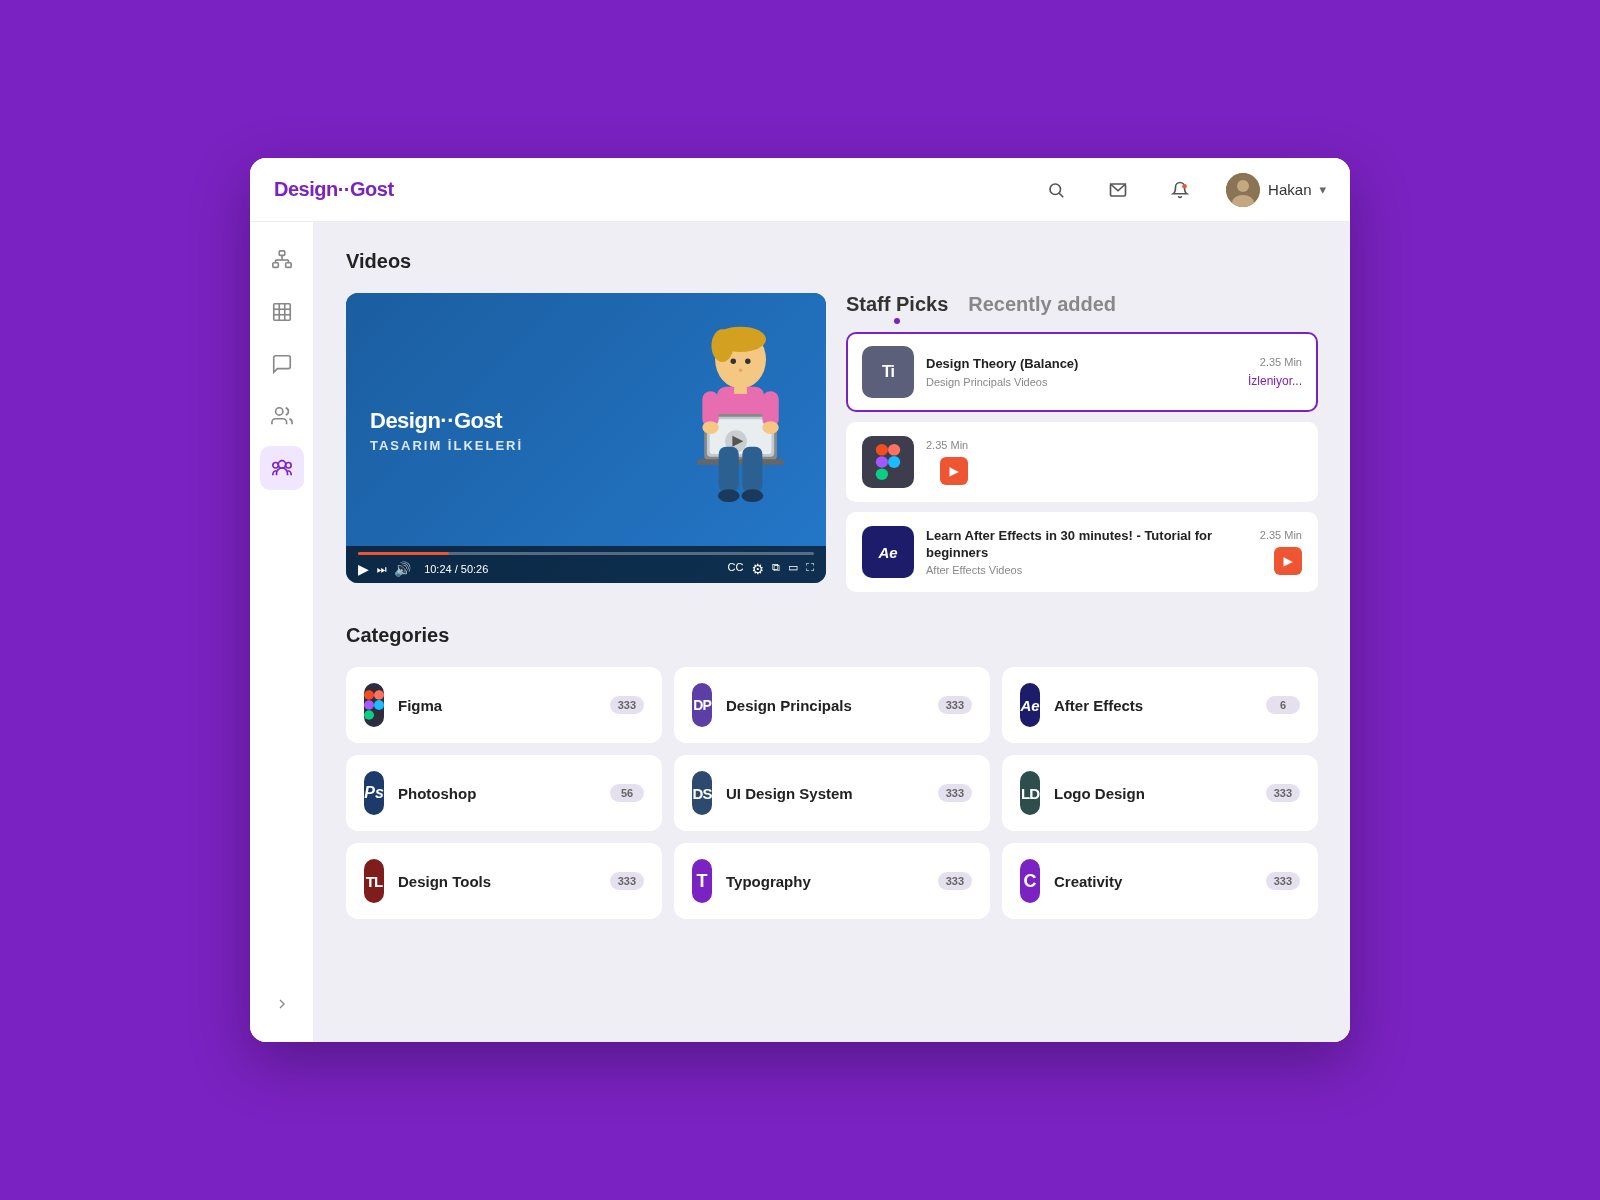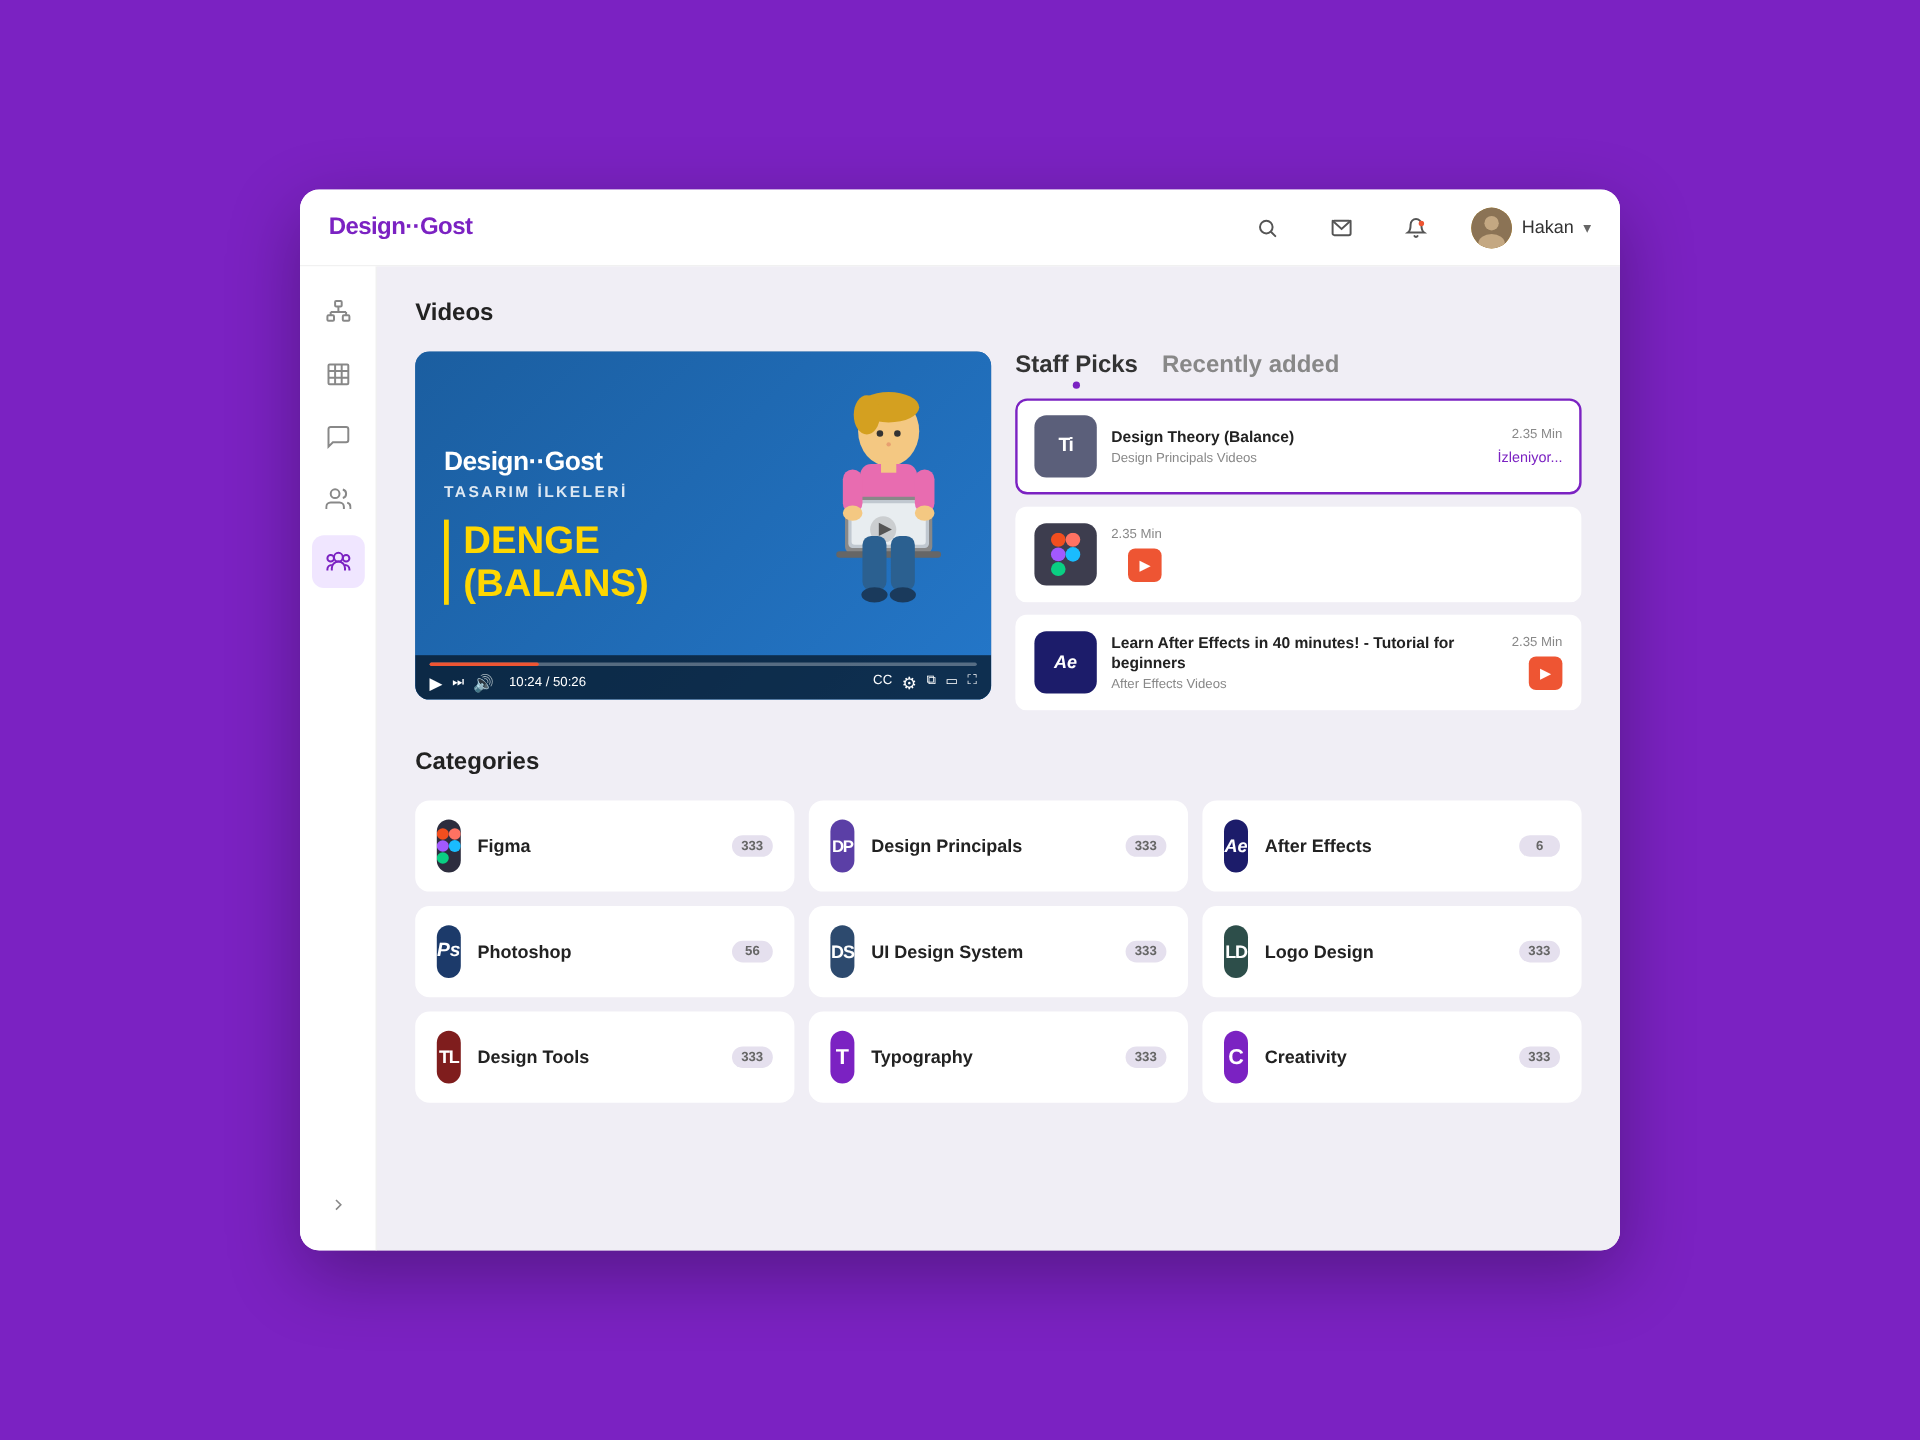--- a/index.html
+++ b/index.html
@@ -465,23 +465,20 @@
 
     <div class="content">
 
       <div class="section-title">Videos</div>
       <div class="videos-section">
 
         <div class="video-player">
           <div class="video-bg">
             <div class="video-title-logo">Design··Gost</div>
             <div class="video-subtitle">TASARIM İLKELERİ</div>
-            <div class="video-main-title">
-              DENGE<br>(BALANS)
-            </div>
 
             <div class="character-placeholder">
               <svg class="char-svg" viewBox="0 0 130 220" xmlns="http://www.w3.org/2000/svg">
 
                 <ellipse cx="70" cy="40" rx="28" ry="32" fill="#F4C882"></ellipse>
 
                 <ellipse cx="70" cy="18" rx="28" ry="14" fill="#D4A020"></ellipse>
                 <ellipse cx="50" cy="25" rx="12" ry="18" fill="#D4A020"></ellipse>
 
                 <circle cx="62" cy="42" r="3" fill="#333"></circle>
@@ -566,21 +563,21 @@
               </div>
               <div class="video-meta">
                 <span class="video-duration">2.35 Min</span>
                 <div class="play-btn">▶</div>
               </div>
             </div>
 
             <div class="video-card">
               <div class="video-thumb thumb-ae" style="font-size:15px; font-weight:800; font-style:italic;">Ae</div>
               <div class="video-info">
-                <div class="video-card-title">Learn After Effects in 40 minutes! - Tutorial for beginners</div>
+                <div class="video-card-title">Learn After Effects in 30 minutes! - Tutorial for beginners</div>
                 <div class="video-category">After Effects Videos</div>
               </div>
               <div class="video-meta">
                 <span class="video-duration">2.35 Min</span>
                 <div class="play-btn">▶</div>
               </div>
             </div>
           </div>
         </div>
       </div>

